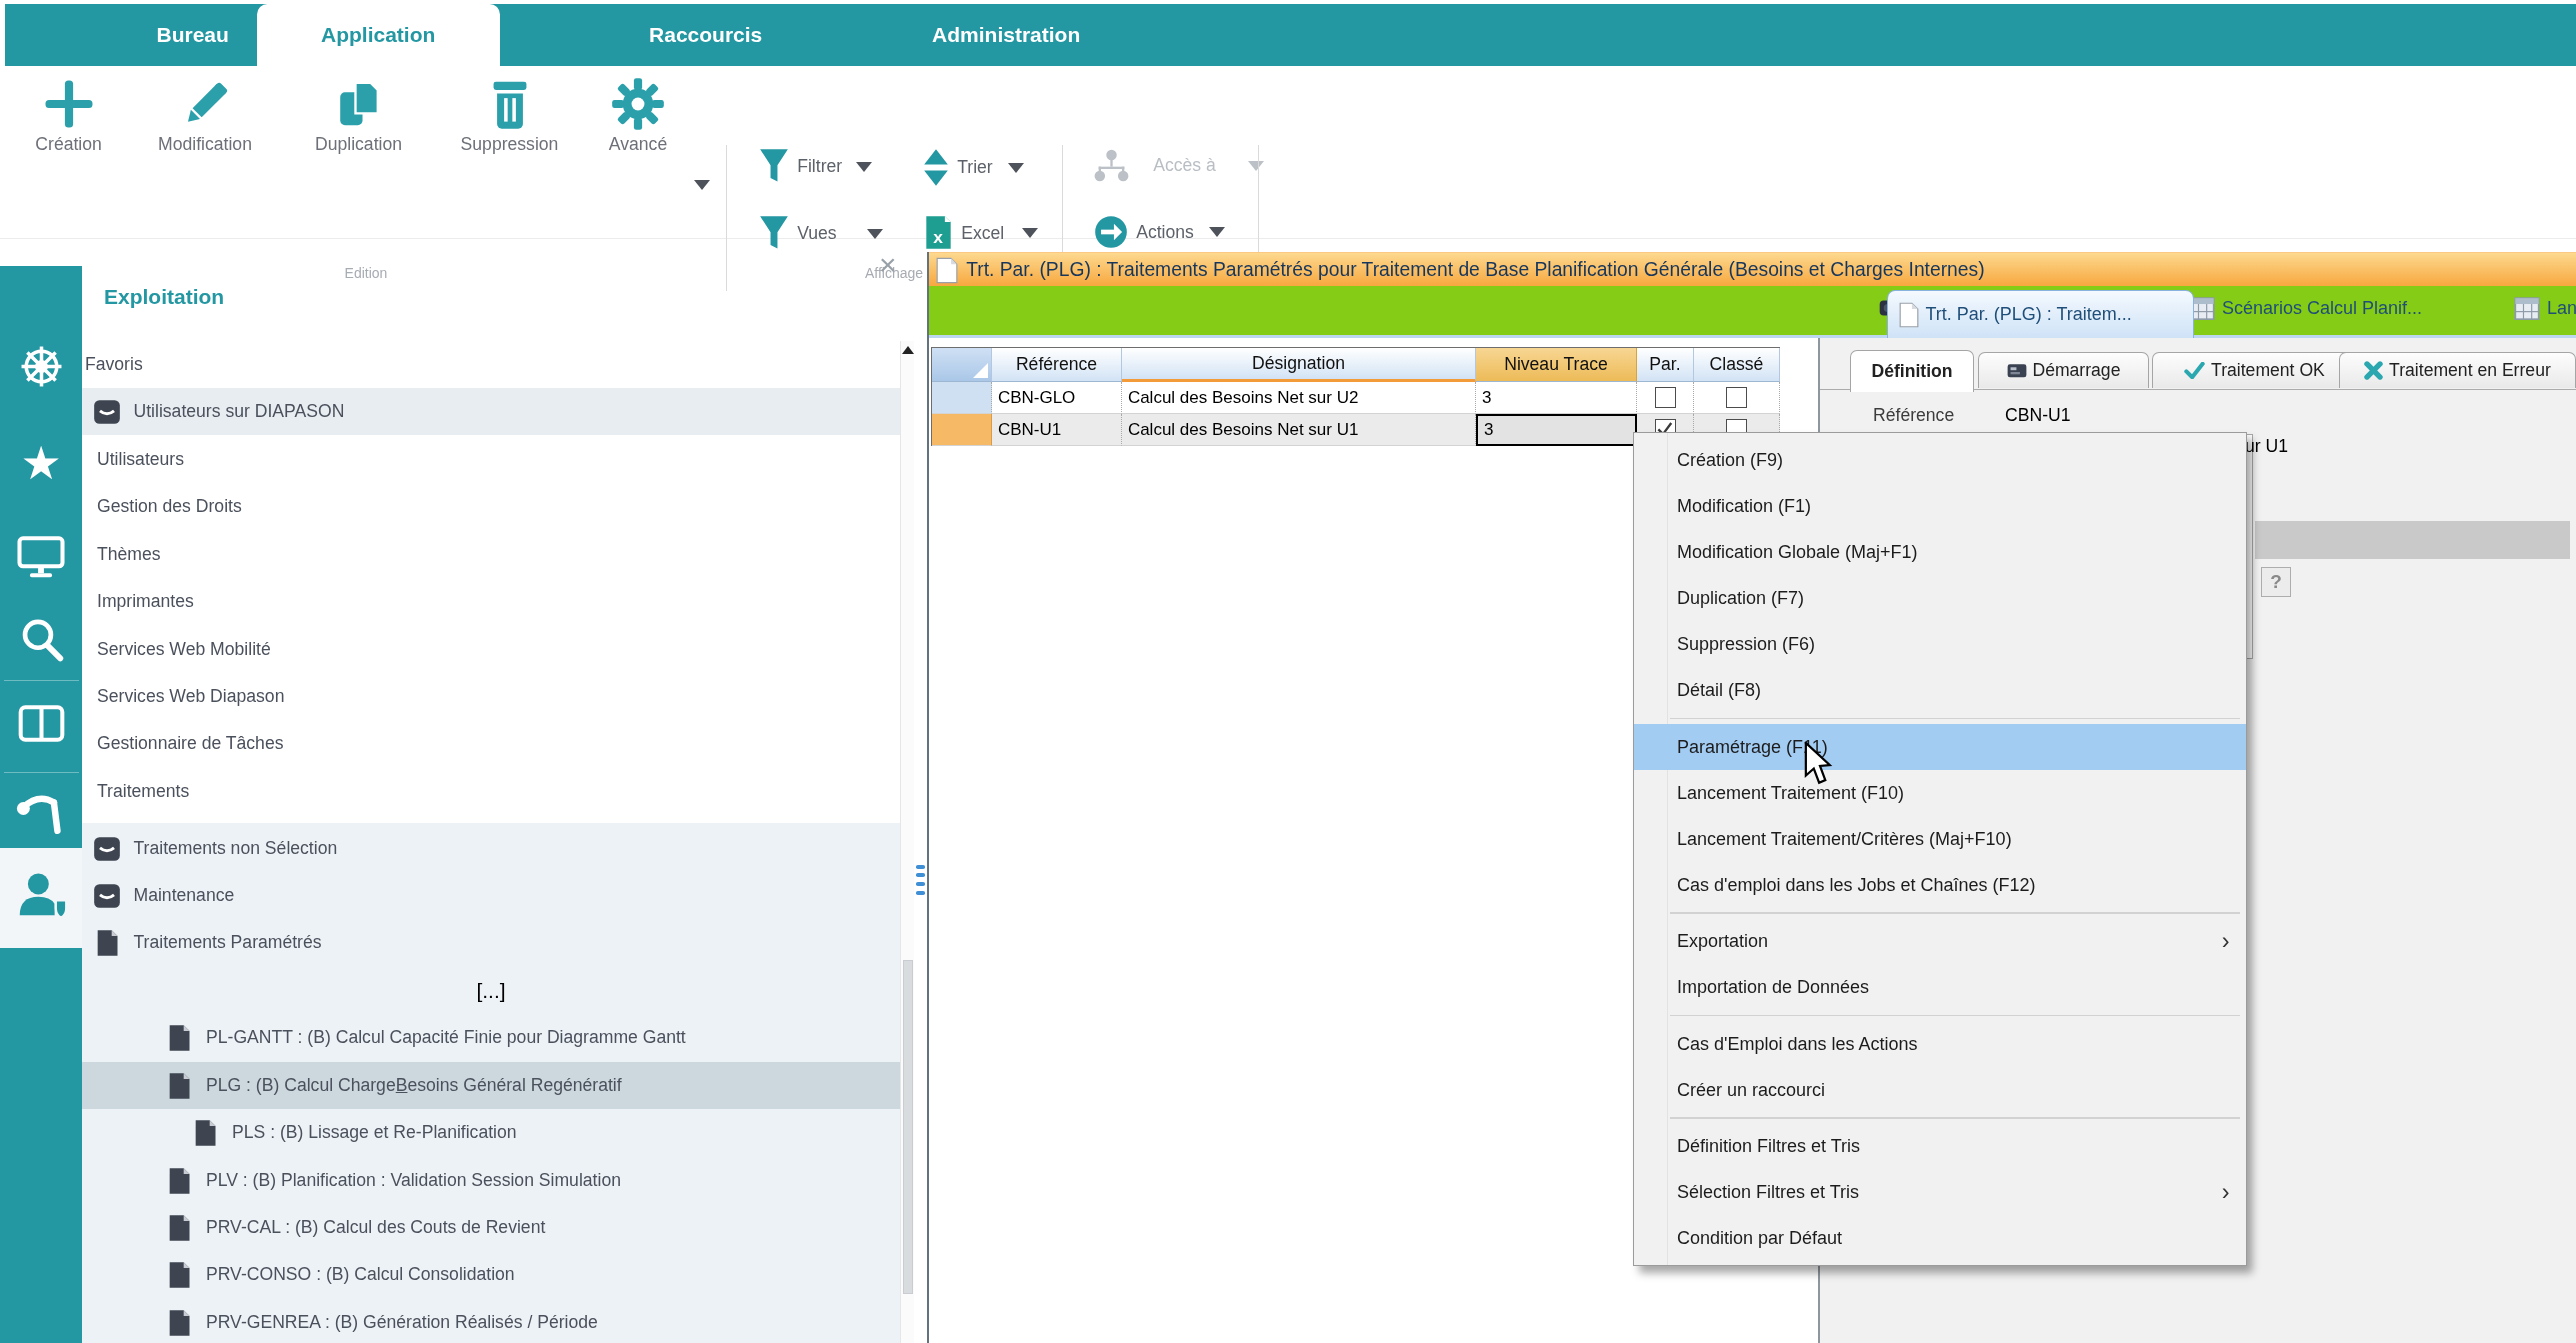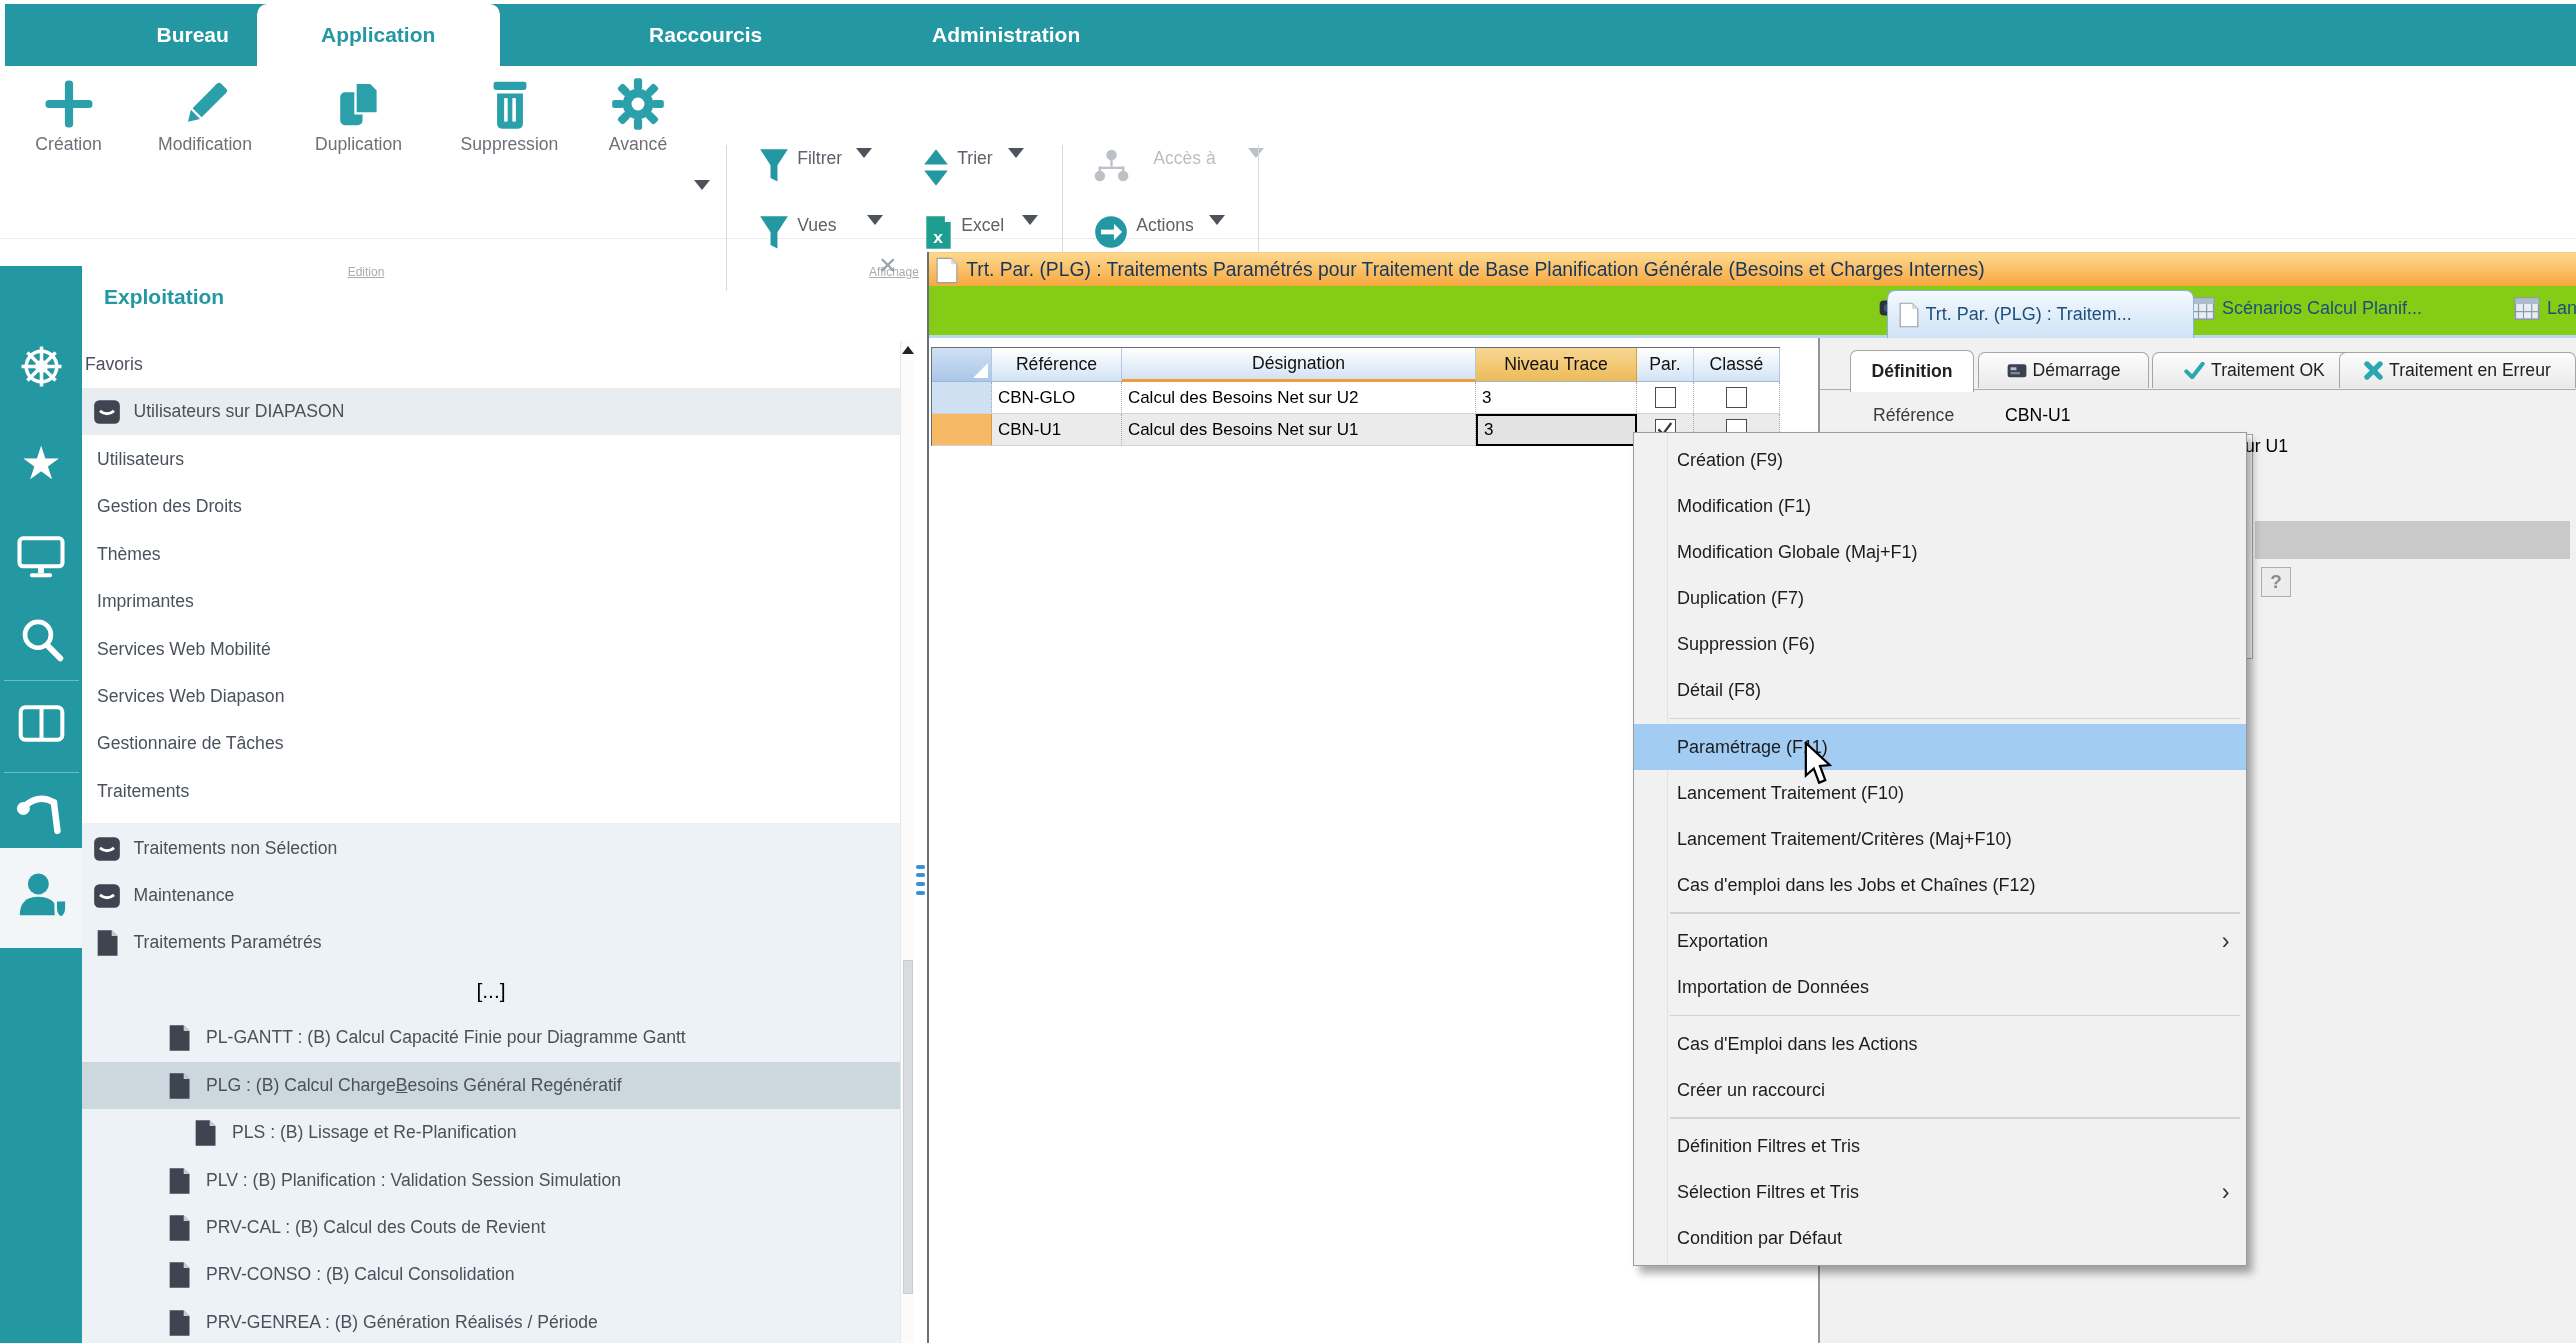--- a/index.html
+++ b/index.html
@@ -11,25 +11,25 @@
   .topbar{left:4.7px;top:3.5px;right:0;height:62px;background:#2397a2;}
   .rtab{position:absolute;top:0;height:62px;display:flex;align-items:center;justify-content:center;
         color:#fff;font-size:21px;font-weight:bold;}
   .rtab.active{background:#fff;border-radius:10.5px 10.5px 0 0;color:#2397a2;}
 
   
   .ribbon{left:0;top:66px;right:0;height:173px;background:#fff;border-bottom:0.6px solid #ececec;}
   .rbtn{position:absolute;display:flex;flex-direction:column;align-items:center;}
   .rlbl{font-size:17.6px;color:#6e7079;margin-top:3.5px;white-space:nowrap;}
   .rlbl.dis{color:#b9bec4;}
-  .grplbl{position:absolute;font-size:12px;color:#a7abb2;top:199px;width:176px;text-align:center;text-decoration:underline;}
+  .grplbl{position:absolute;font-size:14px;color:#a7abb2;top:199px;width:176px;text-align:center;}
   .vsep{position:absolute;top:79px;height:146px;width:1.2px;background:#dadada;}
   .caret{width:0;height:0;border-left:8.8px solid transparent;border-right:8.8px solid transparent;border-top:10px solid #4d525b;}
   .caret.gray{border-top-color:#bcc1c7;}
-  .smallbtn{position:absolute;display:flex;align-items:flex-start;font-size:17.6px;color:#5d6169;white-space:nowrap;}
+  .smallbtn{position:absolute;display:flex;align-items:center;font-size:17.6px;color:#5d6169;white-space:nowrap;}
 
   
   .rail{left:0;top:266px;width:82px;bottom:0;background:#2397a2;}
   .railic{position:absolute;left:0;width:82px;display:flex;justify-content:center;}
   .raildiv{position:absolute;left:3.5px;width:75px;height:1.2px;background:rgba(255,255,255,.35);}
   .railactive{position:absolute;left:0;width:82px;height:100px;background:#f3f6f8;}
   .treewrap{left:82px;top:341px;width:818px;bottom:0;background:#fff;}
   .treerow{position:absolute;left:0;width:100%;height:47px;display:flex;align-items:center;
            font-size:17.6px;color:#4b515c;white-space:nowrap;}
   .tinted{position:absolute;left:0;width:100%;background:#edf2f6;}

